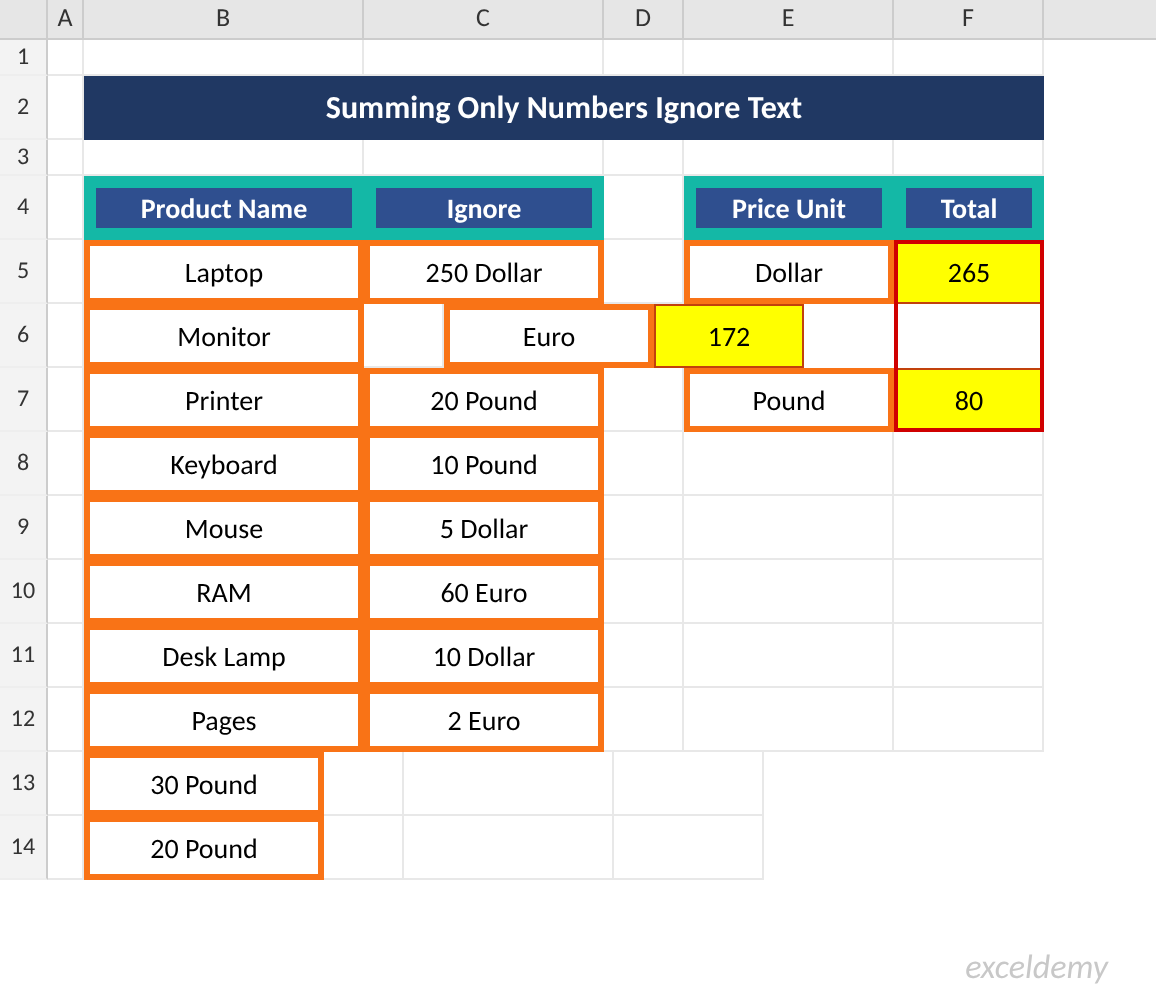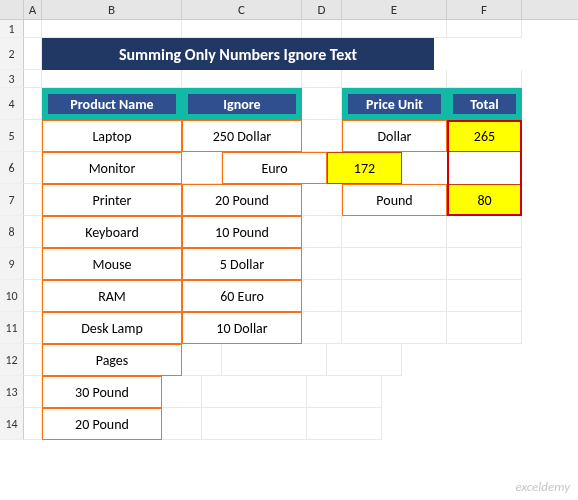--- a/index.html
+++ b/index.html
@@ -83,37 +83,37 @@
       font-size: 16px;
       border: none;
     }
     .hdr {
       background: #2f4f8f;
       color: #fff;
       font-weight: bold;
       border: 6px solid #14b8a6;
     }
     .tcell {
-      border: 1px solid #f97316;
+      border: 3px solid #f97316;
       background: #fff;
     }
     .hl {
       background: #ffff00;
       border: 1px solid #c2410c;
     }
     .red-box {
       position: absolute;
       border: 2px solid #d00000;
       pointer-events: none;
     }
     .watermark {
       position: absolute;
-      right: 8px;
+      right: 24px;
       bottom: 6px;
-      font-size: 13px;
+      font-size: 17px;
       color: #c8c8c8;
       font-style: italic;
     }
     .gridlines-cell { border-color: #e8e8e8; }
   </style>
 </head>
 <body>
 
 <div class="grid">
   <div class="col-headers">
@@ -149,21 +149,21 @@
       <div class="cell wA gridlines-cell"></div>
       <div class="cell wB gridlines-cell"></div>
       <div class="cell wC gridlines-cell"></div>
       <div class="cell wD gridlines-cell"></div>
       <div class="cell wE gridlines-cell"></div>
       <div class="cell wF gridlines-cell"></div>
     </div>
 
     <div class="row">
       <div class="cell wA gridlines-cell"></div>
-      <div class="cell title-cell" style="width:392px">Summing Only Numbers Ignore Text</div>
+      <div class="cell title-cell" style="width:480px">Summing Only Numbers Ignore Text</div>
     </div>
 
     <div class="row short">
       <div class="cell wA gridlines-cell"></div>
       <div class="cell wB gridlines-cell"></div>
       <div class="cell wC gridlines-cell"></div>
       <div class="cell wD gridlines-cell"></div>
       <div class="cell wE gridlines-cell"></div>
       <div class="cell wF gridlines-cell"></div>
     </div>
@@ -235,20 +235,21 @@
       <div class="cell tcell wB">Desk Lamp</div>
       <div class="cell tcell wC">10 Dollar</div>
       <div class="cell wD gridlines-cell"></div>
       <div class="cell wE gridlines-cell"></div>
       <div class="cell wF gridlines-cell"></div>
     </div>
 
     <div class="row">
       <div class="cell wA gridlines-cell"></div>
       <div class="cell tcell wB">Pages</div>
+      <div class="cell tcell wC">2 Euro</div>
       <div class="cell wD gridlines-cell"></div>
       <div class="cell wE gridlines-cell"></div>
       <div class="cell wF gridlines-cell"></div>
     </div>
 
     <div class="row">
       <div class="cell wA gridlines-cell"></div>
       <div class="cell tcell wC">30 Pound</div>
       <div class="cell wD gridlines-cell"></div>
       <div class="cell wE gridlines-cell"></div>

